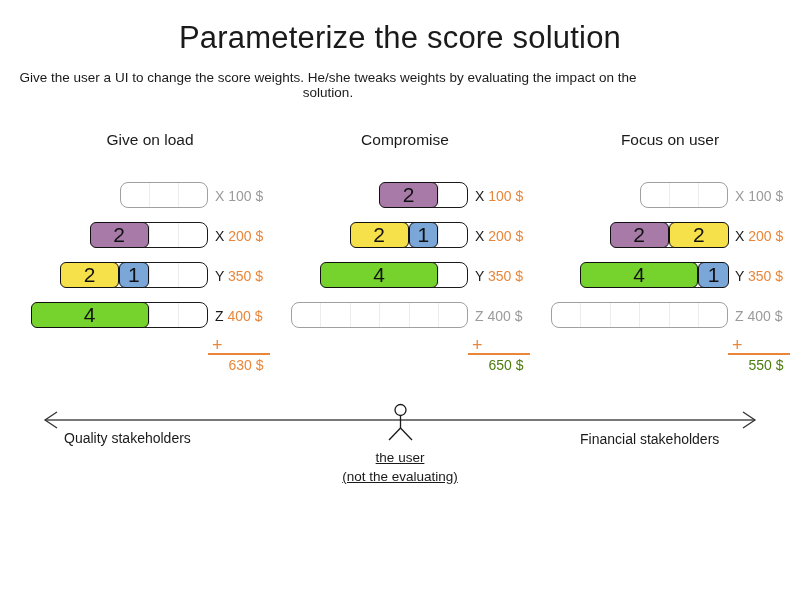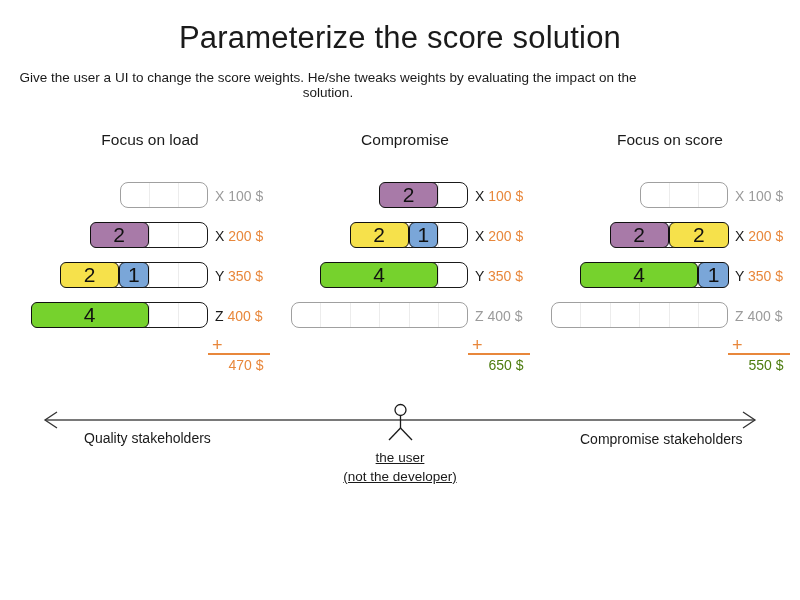--- a/index.html
+++ b/index.html
@@ -25,21 +25,21 @@
   .axis-label{position:absolute;font-size:14px;white-space:nowrap;}
   .user-label{position:absolute;left:250px;width:300px;text-align:center;font-size:13.5px;text-decoration:underline;}
 </style>
 </head>
 <body>
 
 <div class="abs page-title">Parameterize the score solution</div>
 <div class="abs subtitle">Give the user a UI to change the score weights. He/she tweaks weights by evaluating the impact on the solution.</div>
 
 <div id="columns">
-    <div class="abs col-title" style="left: 40px;">Focus on load</div>
+    <div class="abs col-title" style="left: 40px;">Give on load</div>
     <div class="track inactive" style="left: 119.5px; top: 182px; width: 88.5px;">
       <div class="gridline" style="left: 28px;"></div>
       <div class="gridline" style="left: 57.5px;"></div>
     </div>
     <div class="row-label" style="left: 215px; top: 188px;"><span style="color: rgb(155, 155, 155);">X </span><span style="color: rgb(155, 155, 155);">100 $</span></div>
     <div class="track active" style="left: 90px; top: 222px; width: 118px;">
       <div class="gridline" style="left: 28px;"></div>
       <div class="gridline" style="left: 57.5px;"></div>
       <div class="gridline" style="left: 87px;"></div>
       <div class="segment" style="left: -1.5px; width: 59px; background: rgb(168, 122, 168);">2</div>
@@ -58,21 +58,21 @@
       <div class="gridline" style="left: 28px;"></div>
       <div class="gridline" style="left: 57.5px;"></div>
       <div class="gridline" style="left: 87px;"></div>
       <div class="gridline" style="left: 116.5px;"></div>
       <div class="gridline" style="left: 146px;"></div>
       <div class="segment" style="left: -1.5px; width: 118px; background: rgb(118, 210, 45);">4</div>
     </div>
     <div class="row-label" style="left: 215px; top: 308px;"><span style="color: rgb(26, 26, 26);">Z </span><span style="color: rgb(232, 135, 59);">400 $</span></div>
     <div class="sum-plus" style="left: 212px; top: 336px; color: rgb(232, 135, 59);">+</div>
     <div class="sum-line" style="left: 208px; top: 353px; width: 62px; background: rgb(232, 135, 59);"></div>
-    <div class="sum-text" style="left: 216px; top: 357px; width: 60px; color: rgb(232, 135, 59);">470 $</div>
+    <div class="sum-text" style="left: 216px; top: 357px; width: 60px; color: rgb(232, 135, 59);">630 $</div>
     <div class="abs col-title" style="left: 295px;">Compromise</div>
     <div class="track active" style="left: 379.5px; top: 182px; width: 88.5px;">
       <div class="gridline" style="left: 28px;"></div>
       <div class="gridline" style="left: 57.5px;"></div>
       <div class="segment" style="left: -1.5px; width: 59px; background: rgb(168, 122, 168);">2</div>
     </div>
     <div class="row-label" style="left: 475px; top: 188px;"><span style="color: rgb(26, 26, 26);">X </span><span style="color: rgb(232, 135, 59);">100 $</span></div>
     <div class="track active" style="left: 350px; top: 222px; width: 118px;">
       <div class="gridline" style="left: 28px;"></div>
       <div class="gridline" style="left: 57.5px;"></div>
@@ -93,21 +93,21 @@
       <div class="gridline" style="left: 28px;"></div>
       <div class="gridline" style="left: 57.5px;"></div>
       <div class="gridline" style="left: 87px;"></div>
       <div class="gridline" style="left: 116.5px;"></div>
       <div class="gridline" style="left: 146px;"></div>
     </div>
     <div class="row-label" style="left: 475px; top: 308px;"><span style="color: rgb(155, 155, 155);">Z </span><span style="color: rgb(155, 155, 155);">400 $</span></div>
     <div class="sum-plus" style="left: 472px; top: 336px; color: rgb(232, 135, 59);">+</div>
     <div class="sum-line" style="left: 468px; top: 353px; width: 62px; background: rgb(232, 135, 59);"></div>
     <div class="sum-text" style="left: 476px; top: 357px; width: 60px; color: #4d7c0f;">650 $</div>
-    <div class="abs col-title" style="left: 560px;">Focus on score</div>
+    <div class="abs col-title" style="left: 560px;">Focus on user</div>
     <div class="track inactive" style="left: 639.5px; top: 182px; width: 88.5px;">
       <div class="gridline" style="left: 28px;"></div>
       <div class="gridline" style="left: 57.5px;"></div>
     </div>
     <div class="row-label" style="left: 735px; top: 188px;"><span style="color: rgb(155, 155, 155);">X </span><span style="color: rgb(155, 155, 155);">100 $</span></div>
     <div class="track active" style="left: 610px; top: 222px; width: 118px;">
       <div class="gridline" style="left: 28px;"></div>
       <div class="gridline" style="left: 57.5px;"></div>
       <div class="gridline" style="left: 87px;"></div>
       <div class="segment" style="left: -1.5px; width: 59px; background: rgb(168, 122, 168);">2</div>
@@ -141,16 +141,16 @@
   <polyline points="57,17 45,25 57,33" fill="none" stroke="#333" stroke-width="1.3"></polyline>
   <polyline points="743,17 755,25 743,33" fill="none" stroke="#333" stroke-width="1.3"></polyline>
   <g>
     <circle cx="400.5" cy="15" r="5.5" fill="#fff" stroke="#1a1a1a" stroke-width="1.3"></circle>
     <line x1="400.5" y1="20.5" x2="400.5" y2="33" stroke="#1a1a1a" stroke-width="1.3"></line>
     <line x1="400.5" y1="33" x2="389" y2="45" stroke="#1a1a1a" stroke-width="1.3"></line>
     <line x1="400.5" y1="33" x2="412" y2="45" stroke="#1a1a1a" stroke-width="1.3"></line>
   </g>
 </svg>
 
-<div class="axis-label" style="left:84px;top:430px;">Quality stakeholders</div>
-<div class="axis-label" style="left:580px;top:431px;">Compromise stakeholders</div>
+<div class="axis-label" style="left:64px;top:430px;">Quality stakeholders</div>
+<div class="axis-label" style="left:580px;top:431px;">Financial stakeholders</div>
 <div class="user-label" style="top:450px;">the user</div>
-<div class="user-label" style="top:469px;">(not the developer)</div>
+<div class="user-label" style="top:469px;">(not the evaluating)</div>
 
 </body></html>

